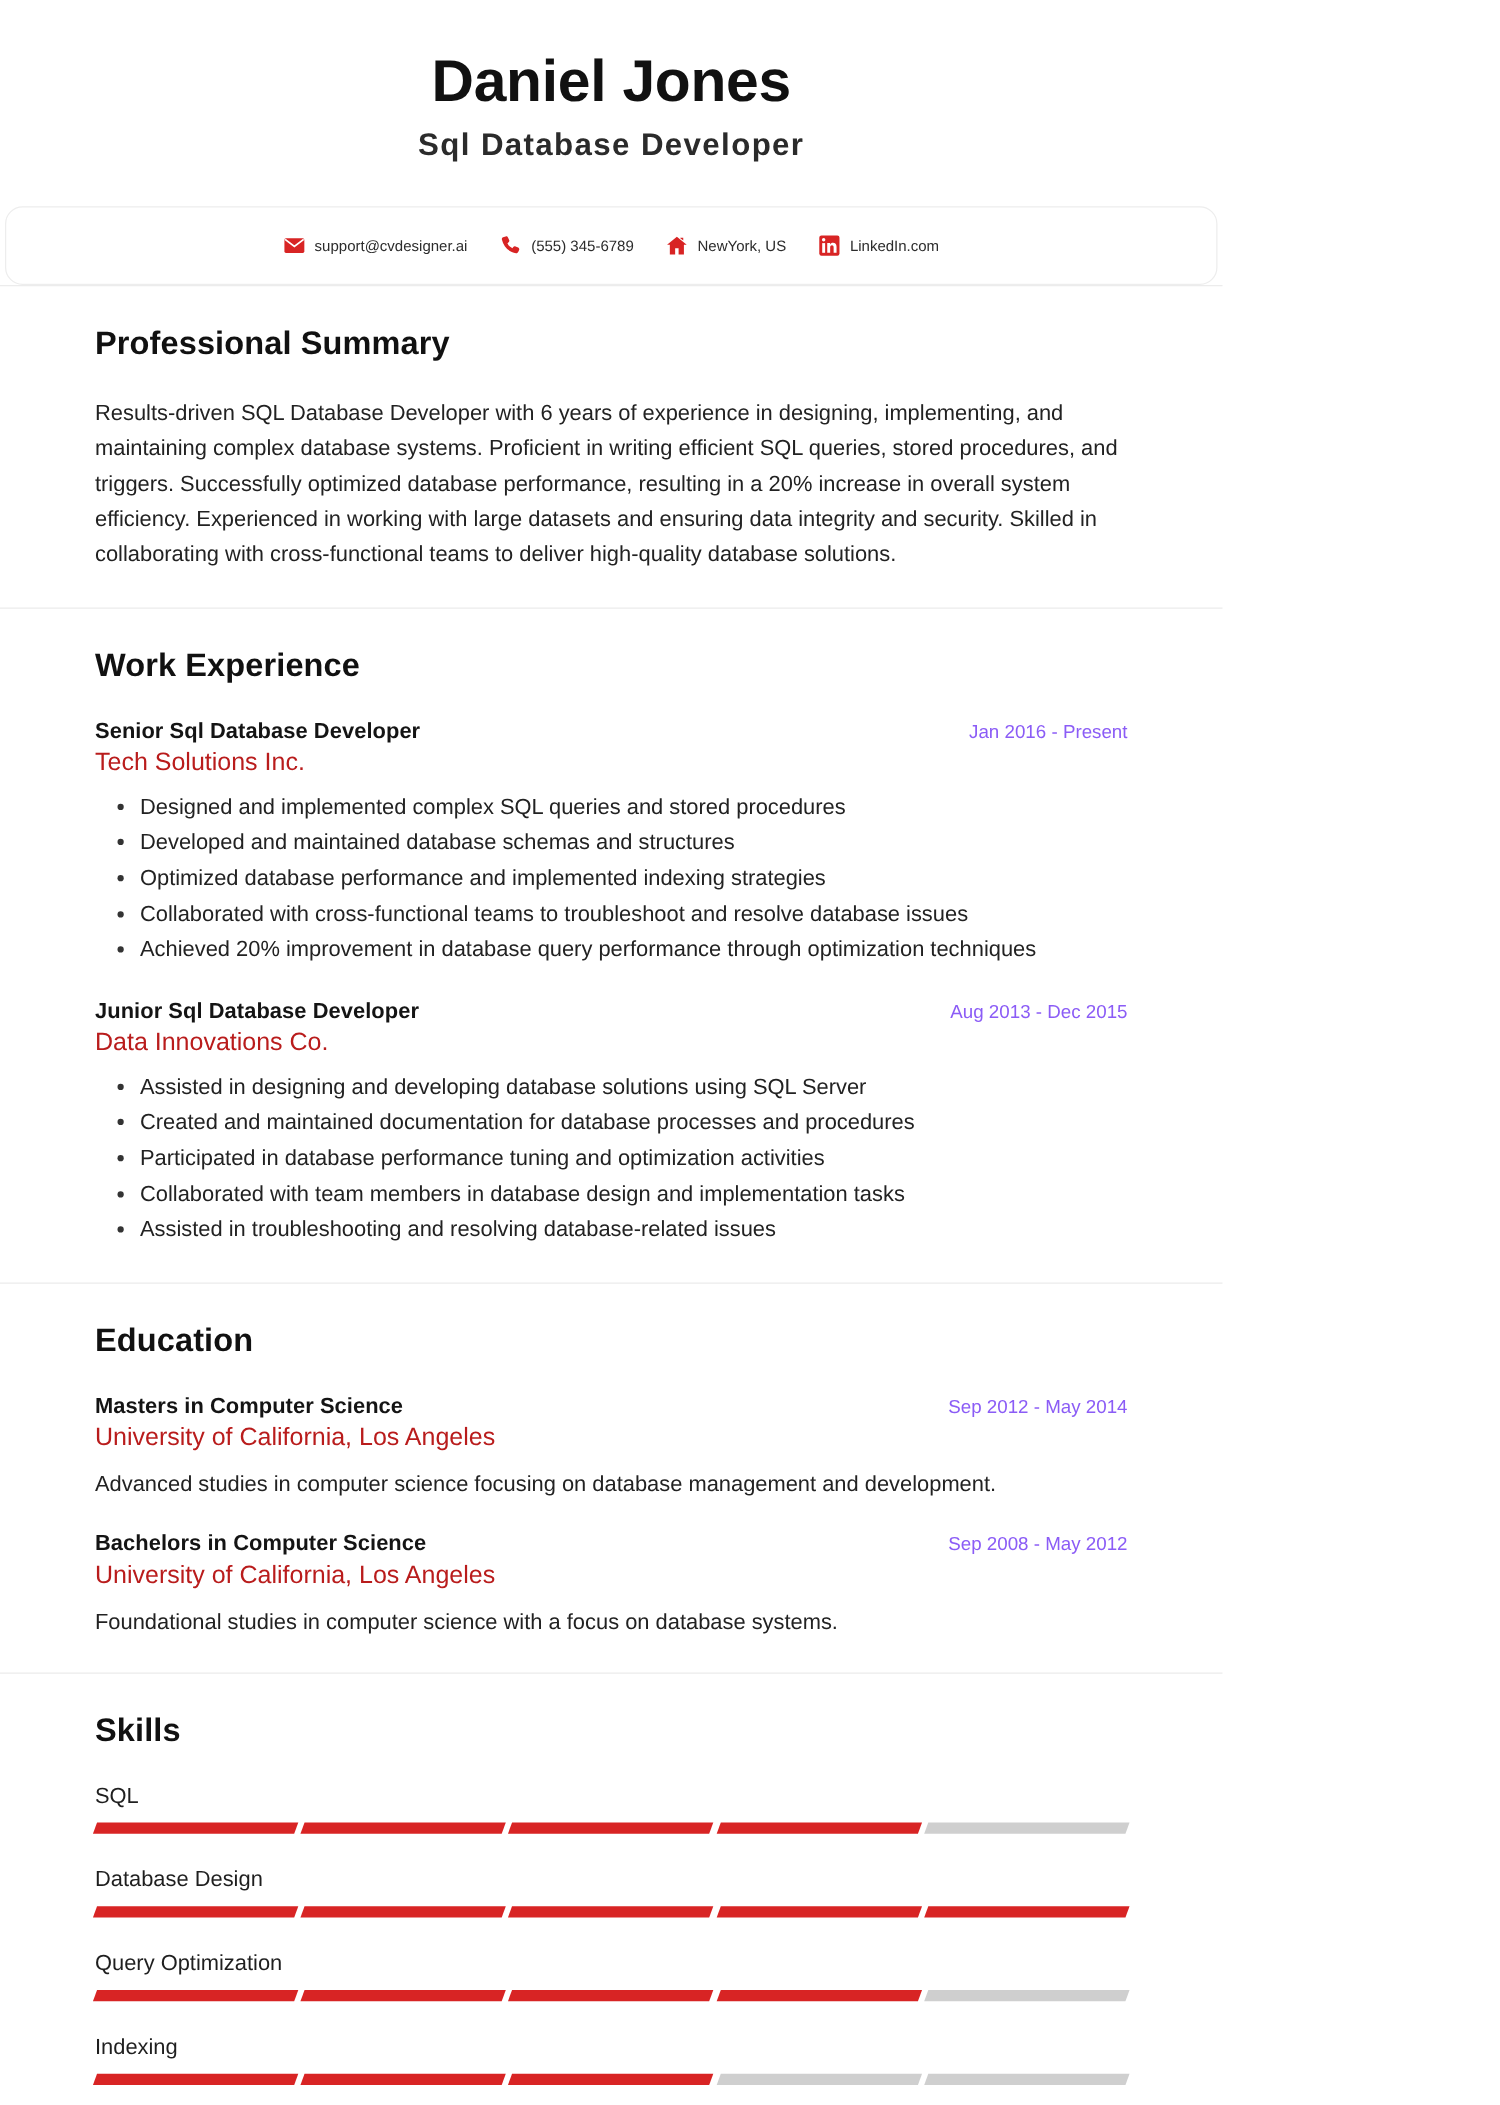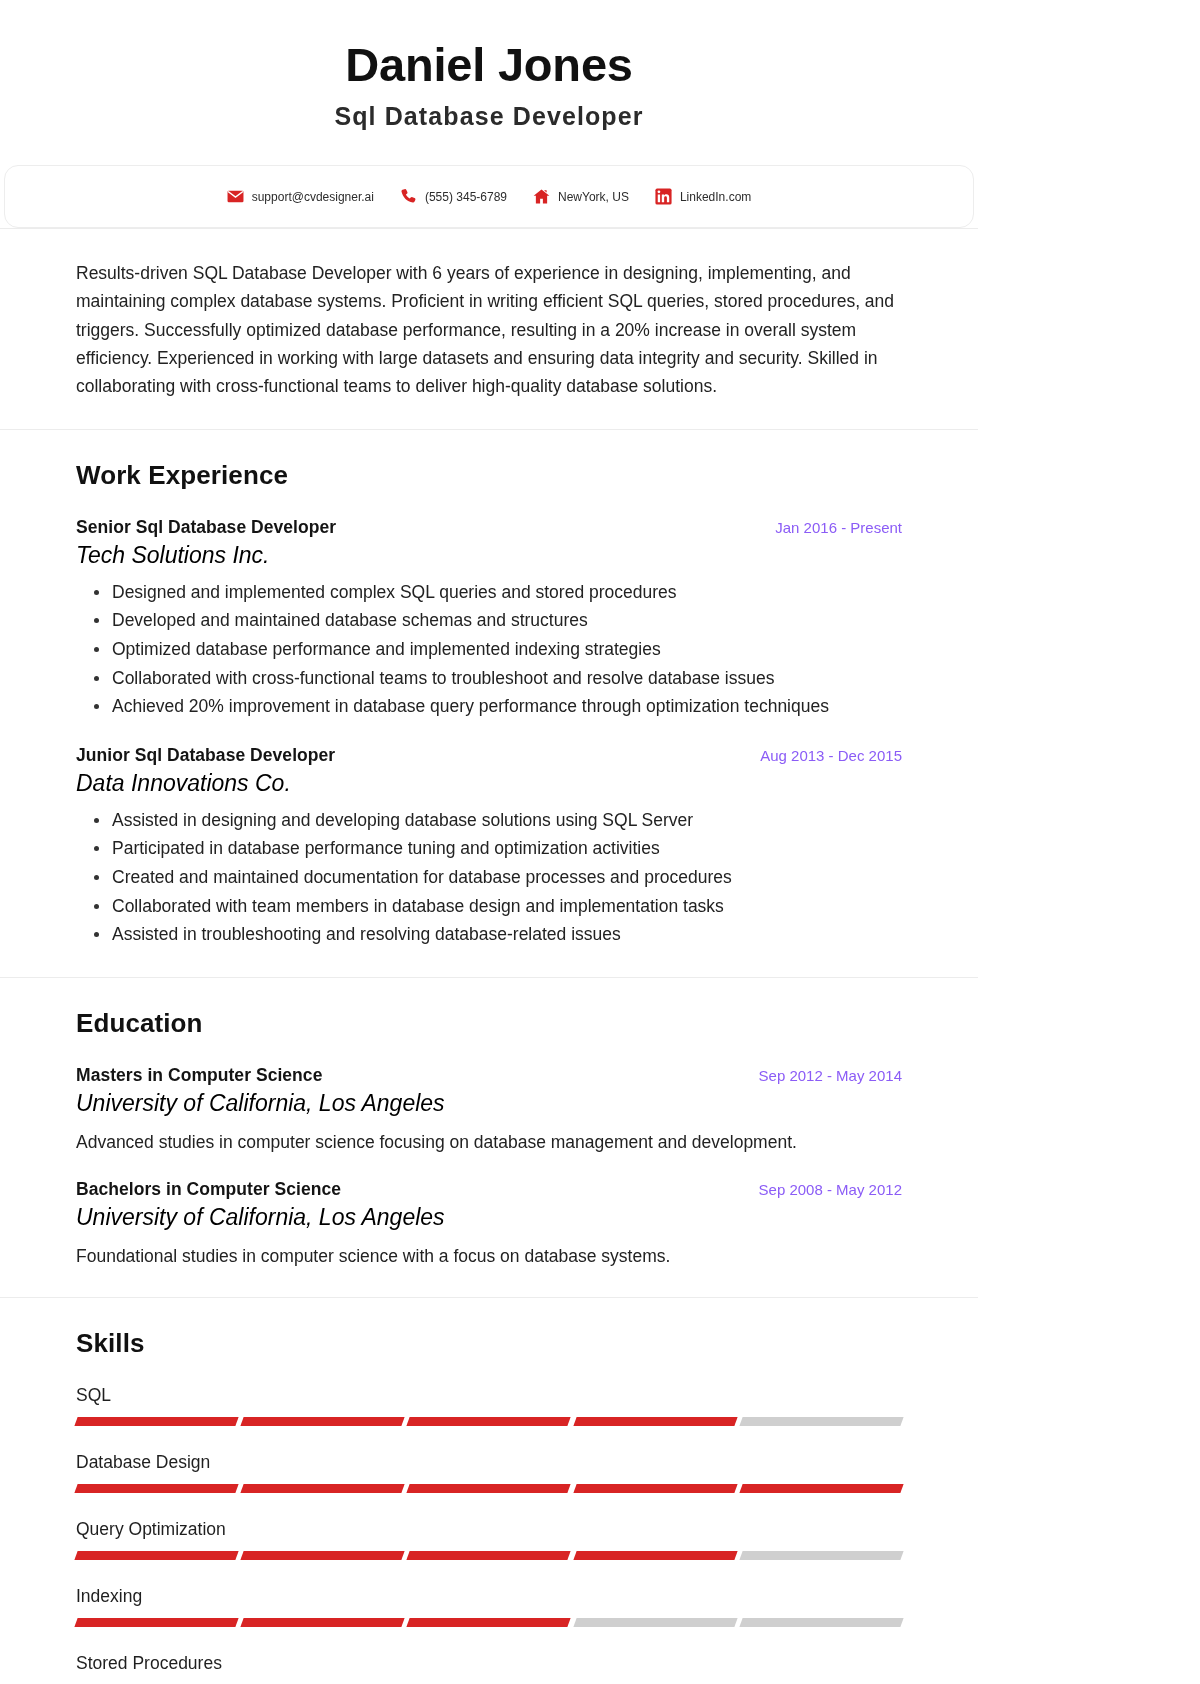--- a/index.html
+++ b/index.html
@@ -112,23 +112,22 @@
   }
   .entry-date {
     font-size: 15px;
     color: #8b5cf6;
     white-space: nowrap;
     flex: 0 0 auto;
     font-family: "Liberation Sans", sans-serif;
   }
   .entry-org {
     margin-top: 4px;
-    font-size: 23px;
-    color: #000000;
-    font-style: italic;
+    font-size: 20px;
+    color: #b91c1c;
   }
   .entry-desc {
     margin-top: 12px;
     font-size: 17.5px;
     color: #222222;
     line-height: 1.5;
   }
 
   .bullets {
     margin: 9px 0 0 0;
@@ -225,20 +224,21 @@
             <rect x="2.6" y="6.1" width="2.2" height="7.3" fill="#ffffff"></rect>
             <circle cx="3.7" cy="3.6" r="1.3" fill="#ffffff"></circle>
             <path d="M6.4 6.1h2.1v1c.4-.7 1.2-1.2 2.2-1.2 1.7 0 2.7 1 2.7 3v4.5h-2.2V9.4c0-1-.4-1.6-1.3-1.6-.8 0-1.3.5-1.3 1.6v4h-2.2z" fill="#ffffff"></path>
           </svg>
         </span>
         <span>LinkedIn.com</span>
       </div>
     </div>
 
   <div class="section">
+    <div class="section-title">Professional Summary</div>
     <div class="summary-text">Results-driven SQL Database Developer with 6 years of experience in designing, implementing, and maintaining complex database systems. Proficient in writing efficient SQL queries, stored procedures, and triggers. Successfully optimized database performance, resulting in a 20% increase in overall system efficiency. Experienced in working with large datasets and ensuring data integrity and security. Skilled in collaborating with cross-functional teams to deliver high-quality database solutions.</div>
   </div>
 
   <div class="section">
     <div class="section-title">Work Experience</div>
     <div id="work-entries">
         <div class="entry">
           <div class="entry-head">
             <div class="entry-role">Senior Sql Database Developer</div>
             <div class="entry-date">Jan 2016 - Present</div>
@@ -253,22 +253,22 @@
           </ul>
         </div>
         <div class="entry">
           <div class="entry-head">
             <div class="entry-role">Junior Sql Database Developer</div>
             <div class="entry-date">Aug 2013 - Dec 2015</div>
           </div>
           <div class="entry-org">Data Innovations Co.</div>
           <ul class="bullets">
             <li>Assisted in designing and developing database solutions using SQL Server</li>
+            <li>Created and maintained documentation for database processes and procedures</li>
             <li>Participated in database performance tuning and optimization activities</li>
-            <li>Created and maintained documentation for database processes and procedures</li>
             <li>Collaborated with team members in database design and implementation tasks</li>
             <li>Assisted in troubleshooting and resolving database-related issues</li>
           </ul>
         </div>
       </div>
   </div>
 
   <div class="section">
     <div class="section-title">Education</div>
     <div id="education-entries">

